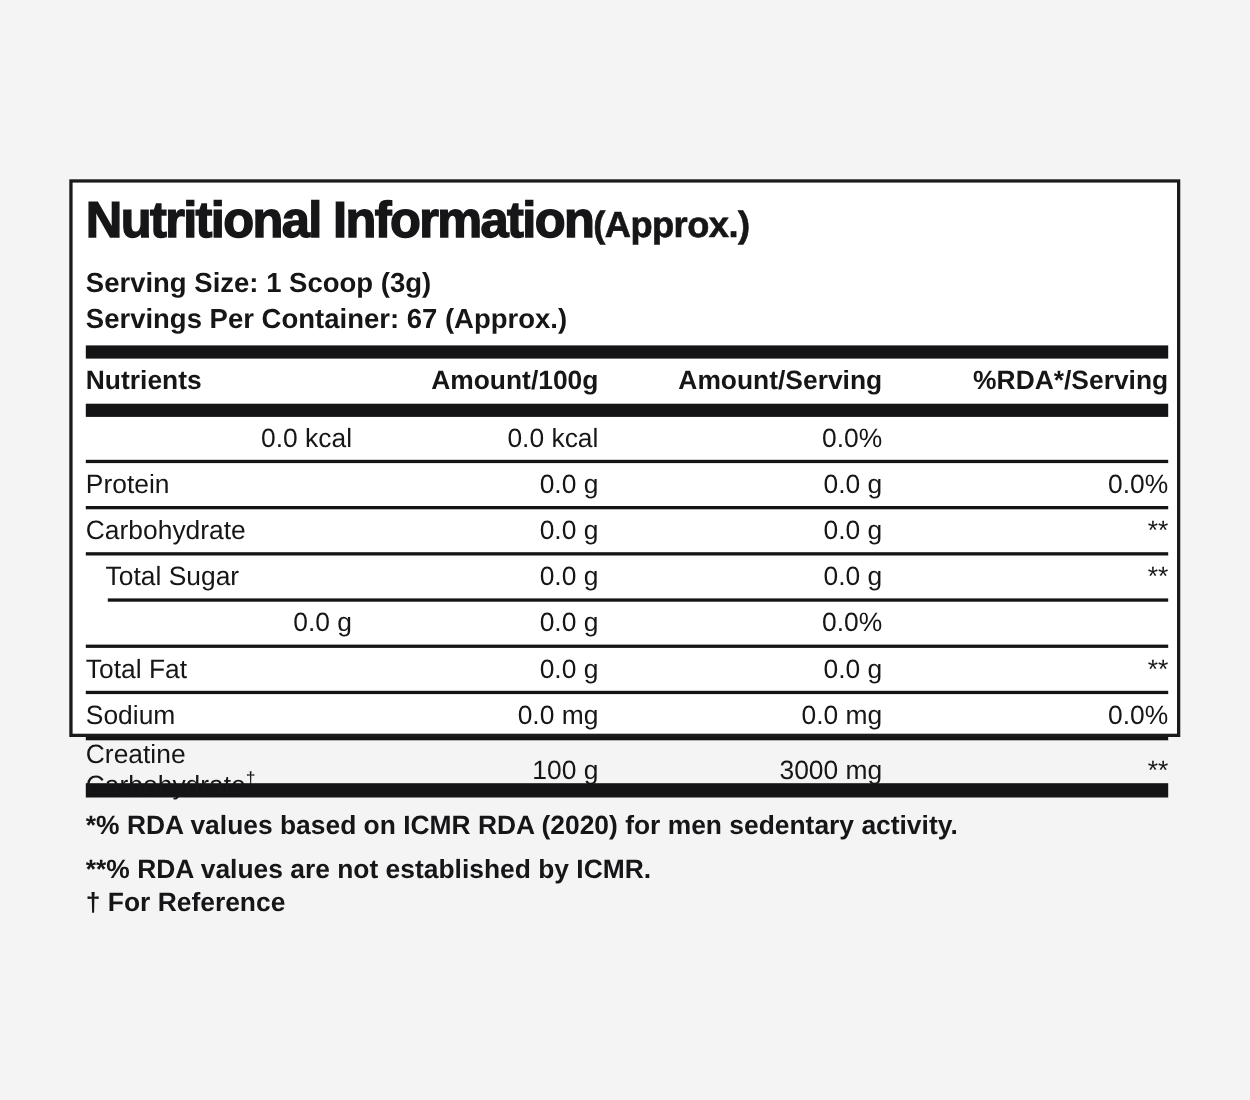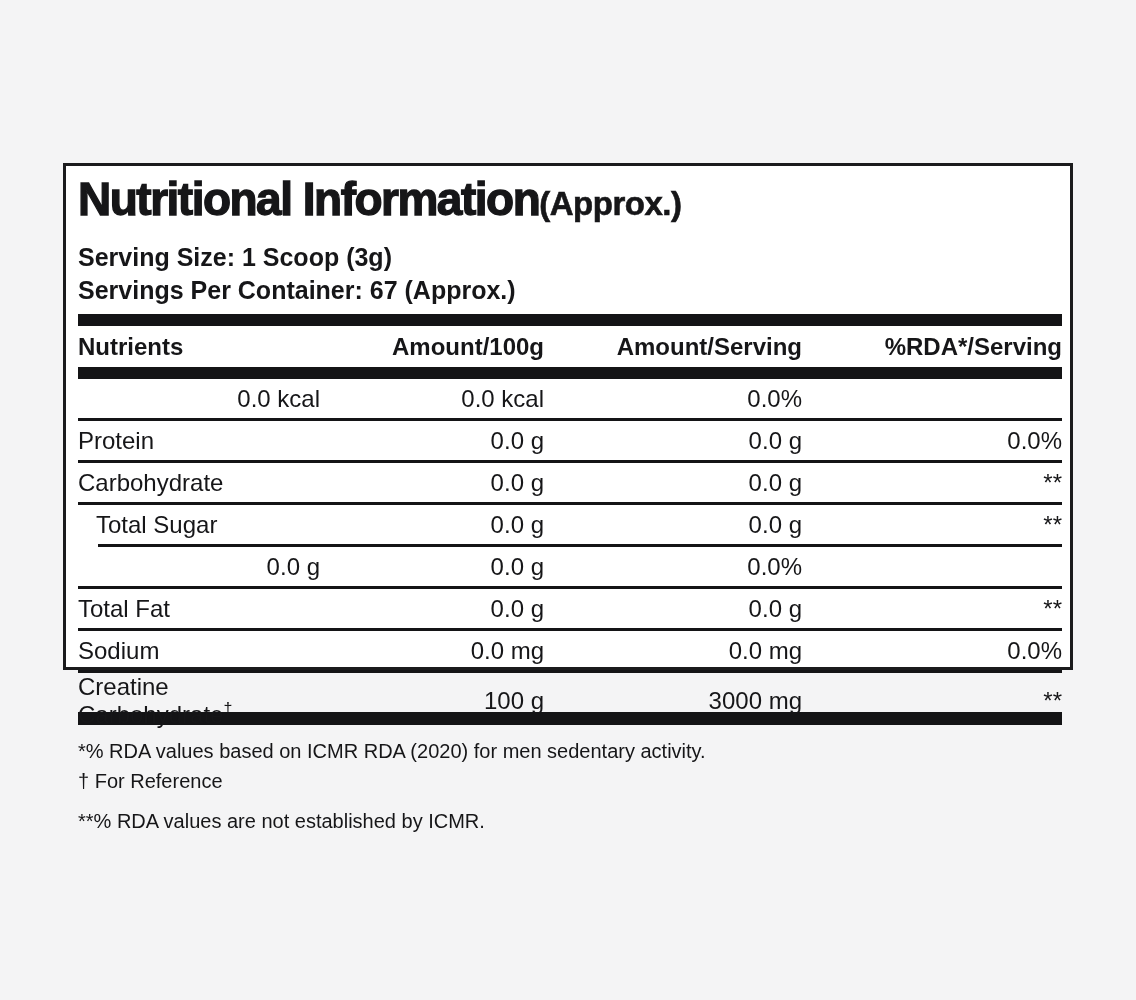--- a/index.html
+++ b/index.html
@@ -52,21 +52,21 @@
     align-items: center;
     height: 39px;
     font-size: 24px;
   }
   .row.head { height: 41px; font-weight: bold; }
   .c2, .c3, .c4 { text-align: right; }
   .c1.indent { padding-left: 18px; }
   .sep { height: 3px; background: #141416; }
   .sep.inset { margin-left: 20px; }
   sup.dagger { font-size: 16px; vertical-align: super; line-height: 0; }
-  .foot { font-size: 20px; line-height: 24px; }
+  .foot { font-size: 24px; line-height: 24px; font-weight: bold; }
   .foot.f1 { margin-top: 14px; }
   .foot.f2 { margin-top: 16px; }
   .foot.f3 { margin-top: 6px; }
 </style>
 </head>
 <body>
 
 <div class="panel">
 
   <div class="title-row">
@@ -145,16 +145,16 @@
   <div class="row">
     <div class="c1"><span>Creatine Carbohydrate</span><sup class="dagger">†</sup></div>
     <div class="c2">100 g</div>
     <div class="c3">3000 mg</div>
     <div class="c4">**</div>
   </div>
 
   <div class="bar bottom"></div>
 
   <div class="foot f1">*% RDA values based on ICMR RDA (2020) for men sedentary activity.</div>
+  <div class="foot f2">**% RDA values are not established by ICMR.</div>
   <div class="foot f3">† For Reference</div>
-  <div class="foot f2">**% RDA values are not established by ICMR.</div>
 
 </div>
 
 </body></html>

